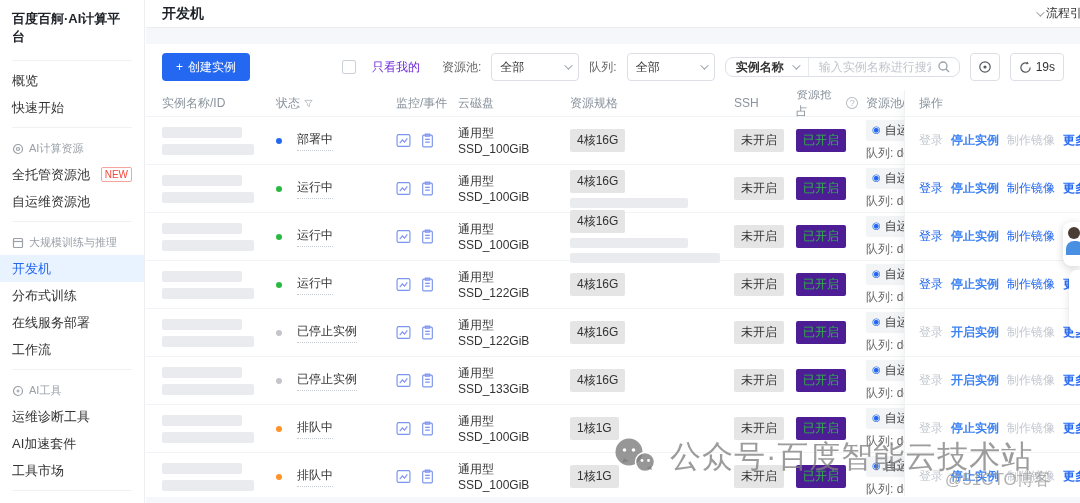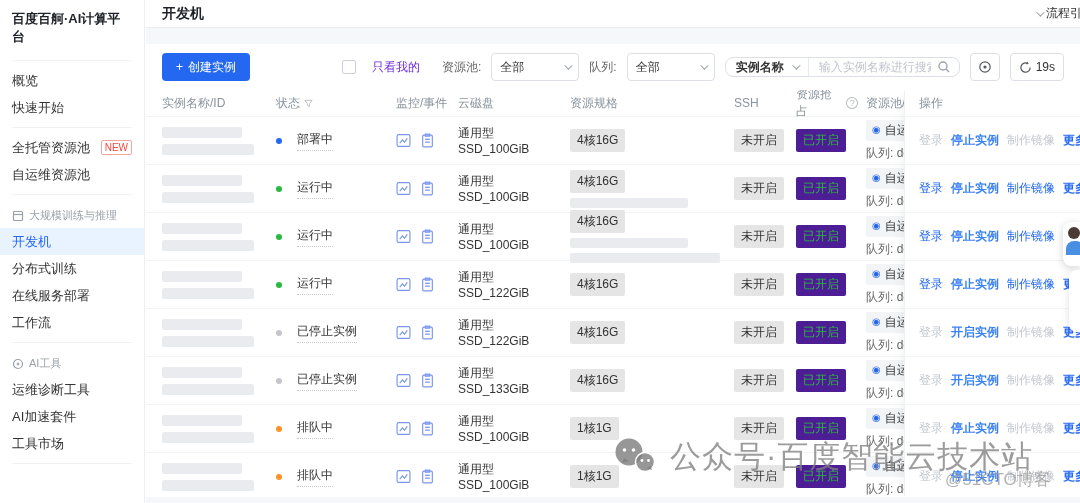--- a/index.html
+++ b/index.html
@@ -126,20 +126,27 @@
   <div class="sb-divider"></div>
 
   <div class="sb-item">
     <span>概览</span>
     </div>
   <div class="sb-item">
     <span>快速开始</span>
     </div>
 
   <div class="sb-divider"></div>
+  <div class="sb-section">
+    <svg viewBox="0 0 12 12">
+        <circle cx="6" cy="6" r="4.5"></circle>
+        <circle cx="6" cy="6" r="1.5"></circle>
+      </svg>
+    <span>AI计算资源</span>
+    </div>
   <div class="sb-item">
     <span>全托管资源池</span>
     <span class="badge-new">NEW</span>
     </div>
   <div class="sb-item">
     <span>自运维资源池</span>
     </div>
 
   <div class="sb-divider"></div>
   <div class="sb-section">

